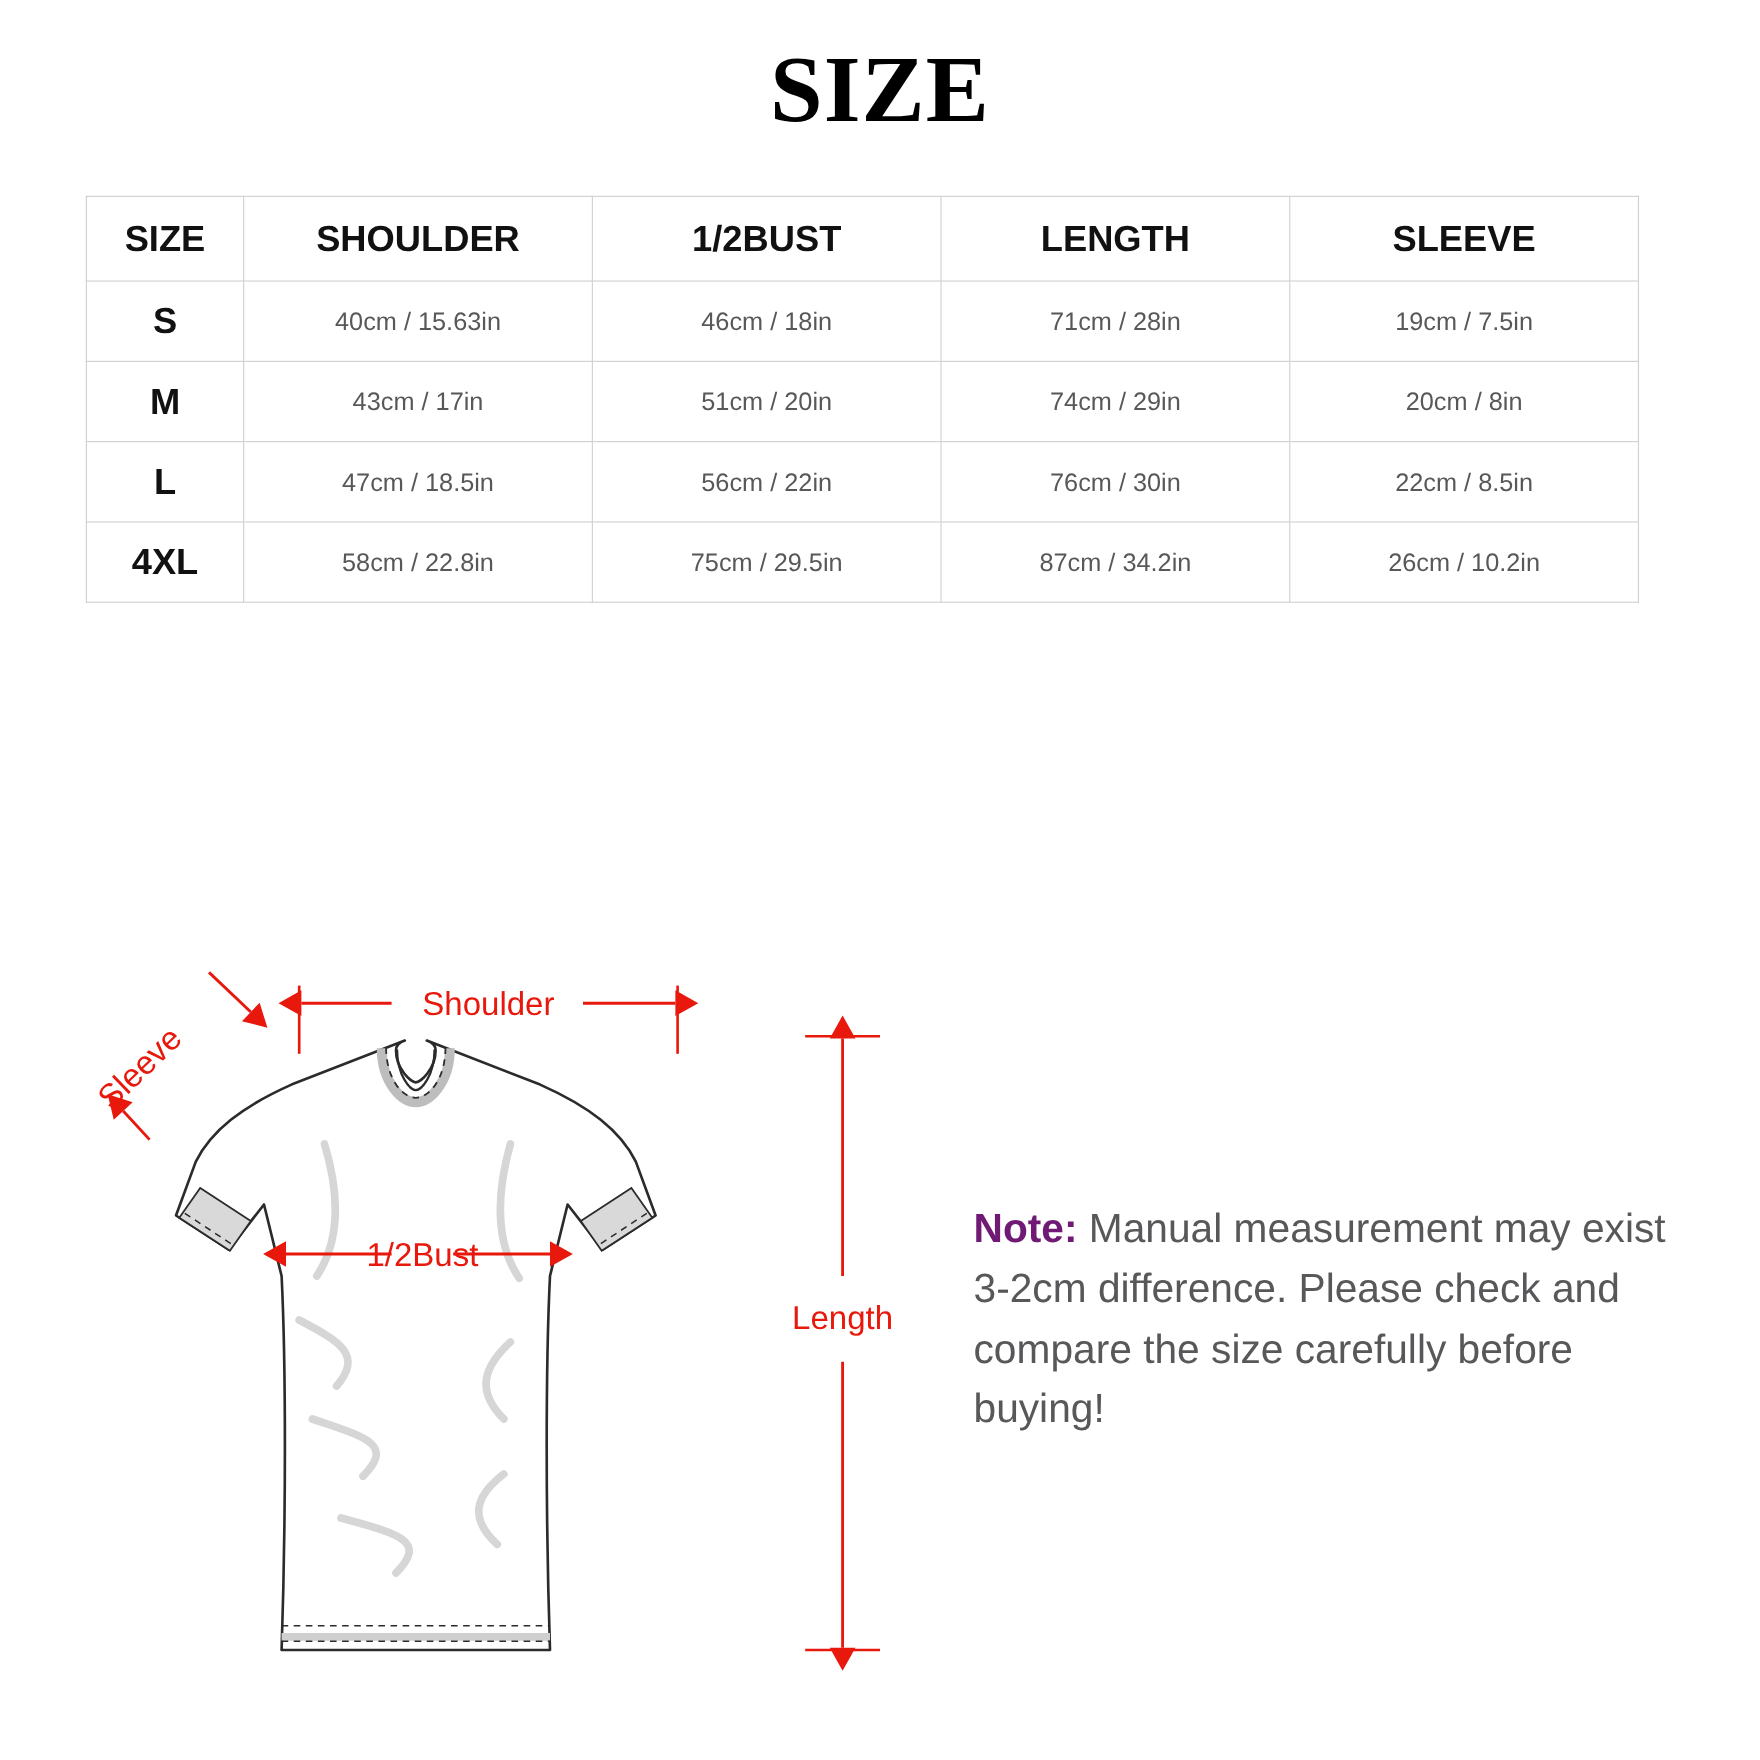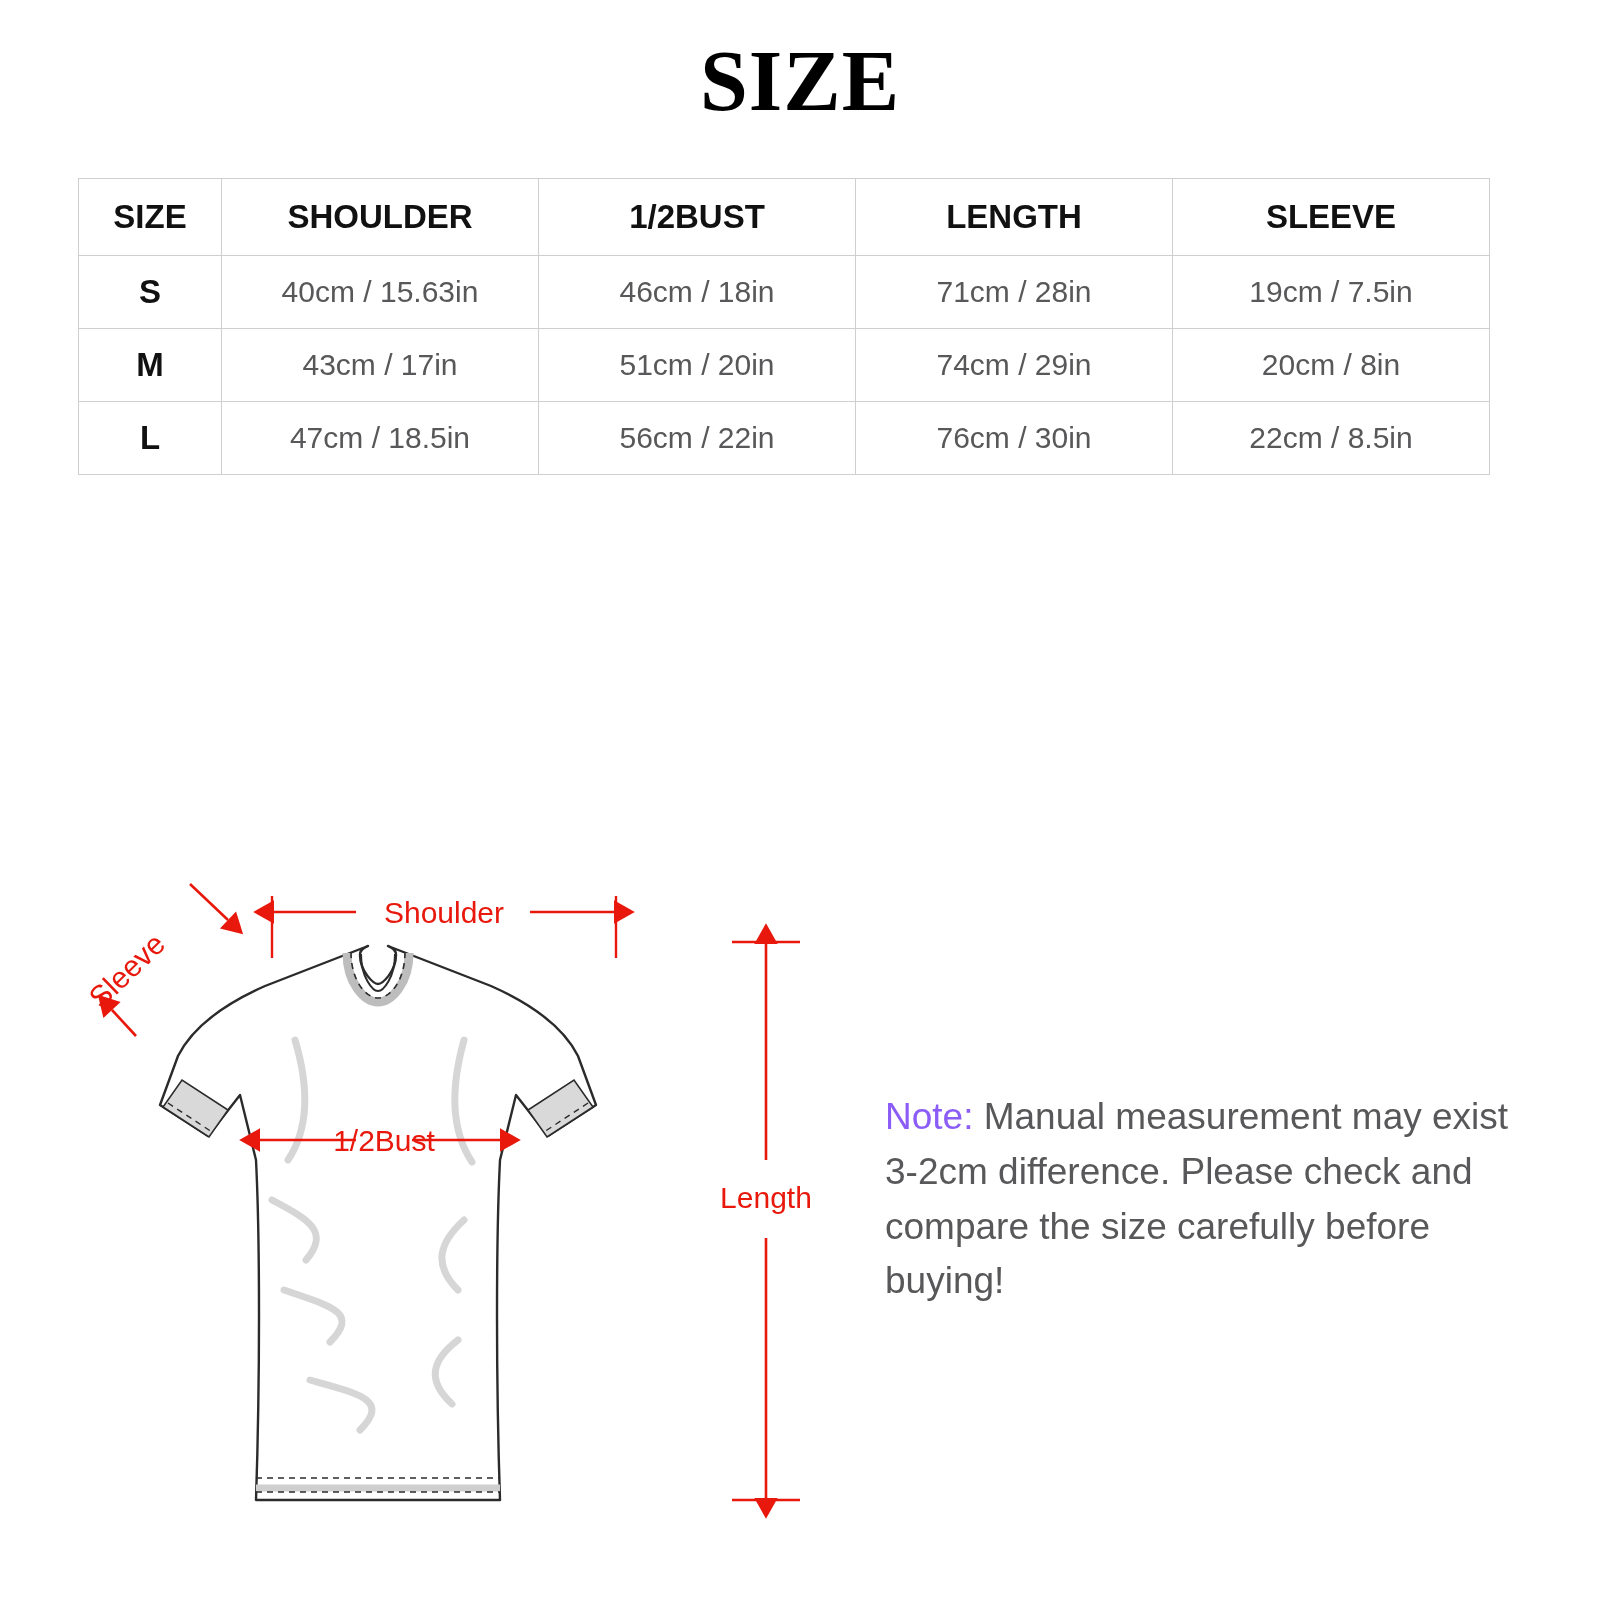--- a/index.html
+++ b/index.html
@@ -35,21 +35,21 @@
     border-collapse: collapse;
     width: 100%;
     table-layout: fixed;
   }
   table.size-table th,
   table.size-table td {
     border: 1px solid #cfcfcf;
     text-align: center;
     vertical-align: middle;
     height: 70px;
-    font-size: 30px;
+    font-size: 23px;
   }
   table.size-table th {
     color: #111111;
     font-weight: 700;
     font-size: 33px;
     height: 74px;
   }
   table.size-table th.col-size { width: 140px; }
   table.size-table td.size-cell {
     color: #111111;
@@ -72,22 +72,22 @@
   .note {
     position: absolute;
     left: 885px;
     top: 1090px;
     width: 660px;
     font-size: 37px;
     line-height: 1.48;
     color: #58585a;
   }
   .note b {
-    color: #8b5cf6;
-    font-weight: 400;
+    color: #701a75;
+    font-weight: 700;
   }
   .lbl {
     fill: #e8180c;
     font-family: "Liberation Sans", sans-serif;
     font-size: 30px;
   }
 </style>
 </head>
 <body>
 
@@ -118,20 +118,27 @@
         <td class="val-cell">51cm / 20in</td>
         <td class="val-cell">74cm / 29in</td>
         <td class="val-cell">20cm / 8in</td>
       </tr>
       <tr>
         <td class="size-cell">L</td>
         <td class="val-cell">47cm / 18.5in</td>
         <td class="val-cell">56cm / 22in</td>
         <td class="val-cell">76cm / 30in</td>
         <td class="val-cell">22cm / 8.5in</td>
+      </tr>
+      <tr>
+        <td class="size-cell">4XL</td>
+        <td class="val-cell">58cm / 22.8in</td>
+        <td class="val-cell">75cm / 29.5in</td>
+        <td class="val-cell">87cm / 34.2in</td>
+        <td class="val-cell">26cm / 10.2in</td>
       </tr>
     </tbody>
   </table>
 </div>
 
 <div class="diagram">
   <svg width="800" height="700" viewBox="0 0 800 700" xmlns="http://www.w3.org/2000/svg">
     <defs>
       <marker id="arrL" markerWidth="11" markerHeight="11" refX="9" refY="5.5" orient="auto">
         <path d="M9,1 L1,5.5 L9,10 z" fill="#e8180c"></path>

